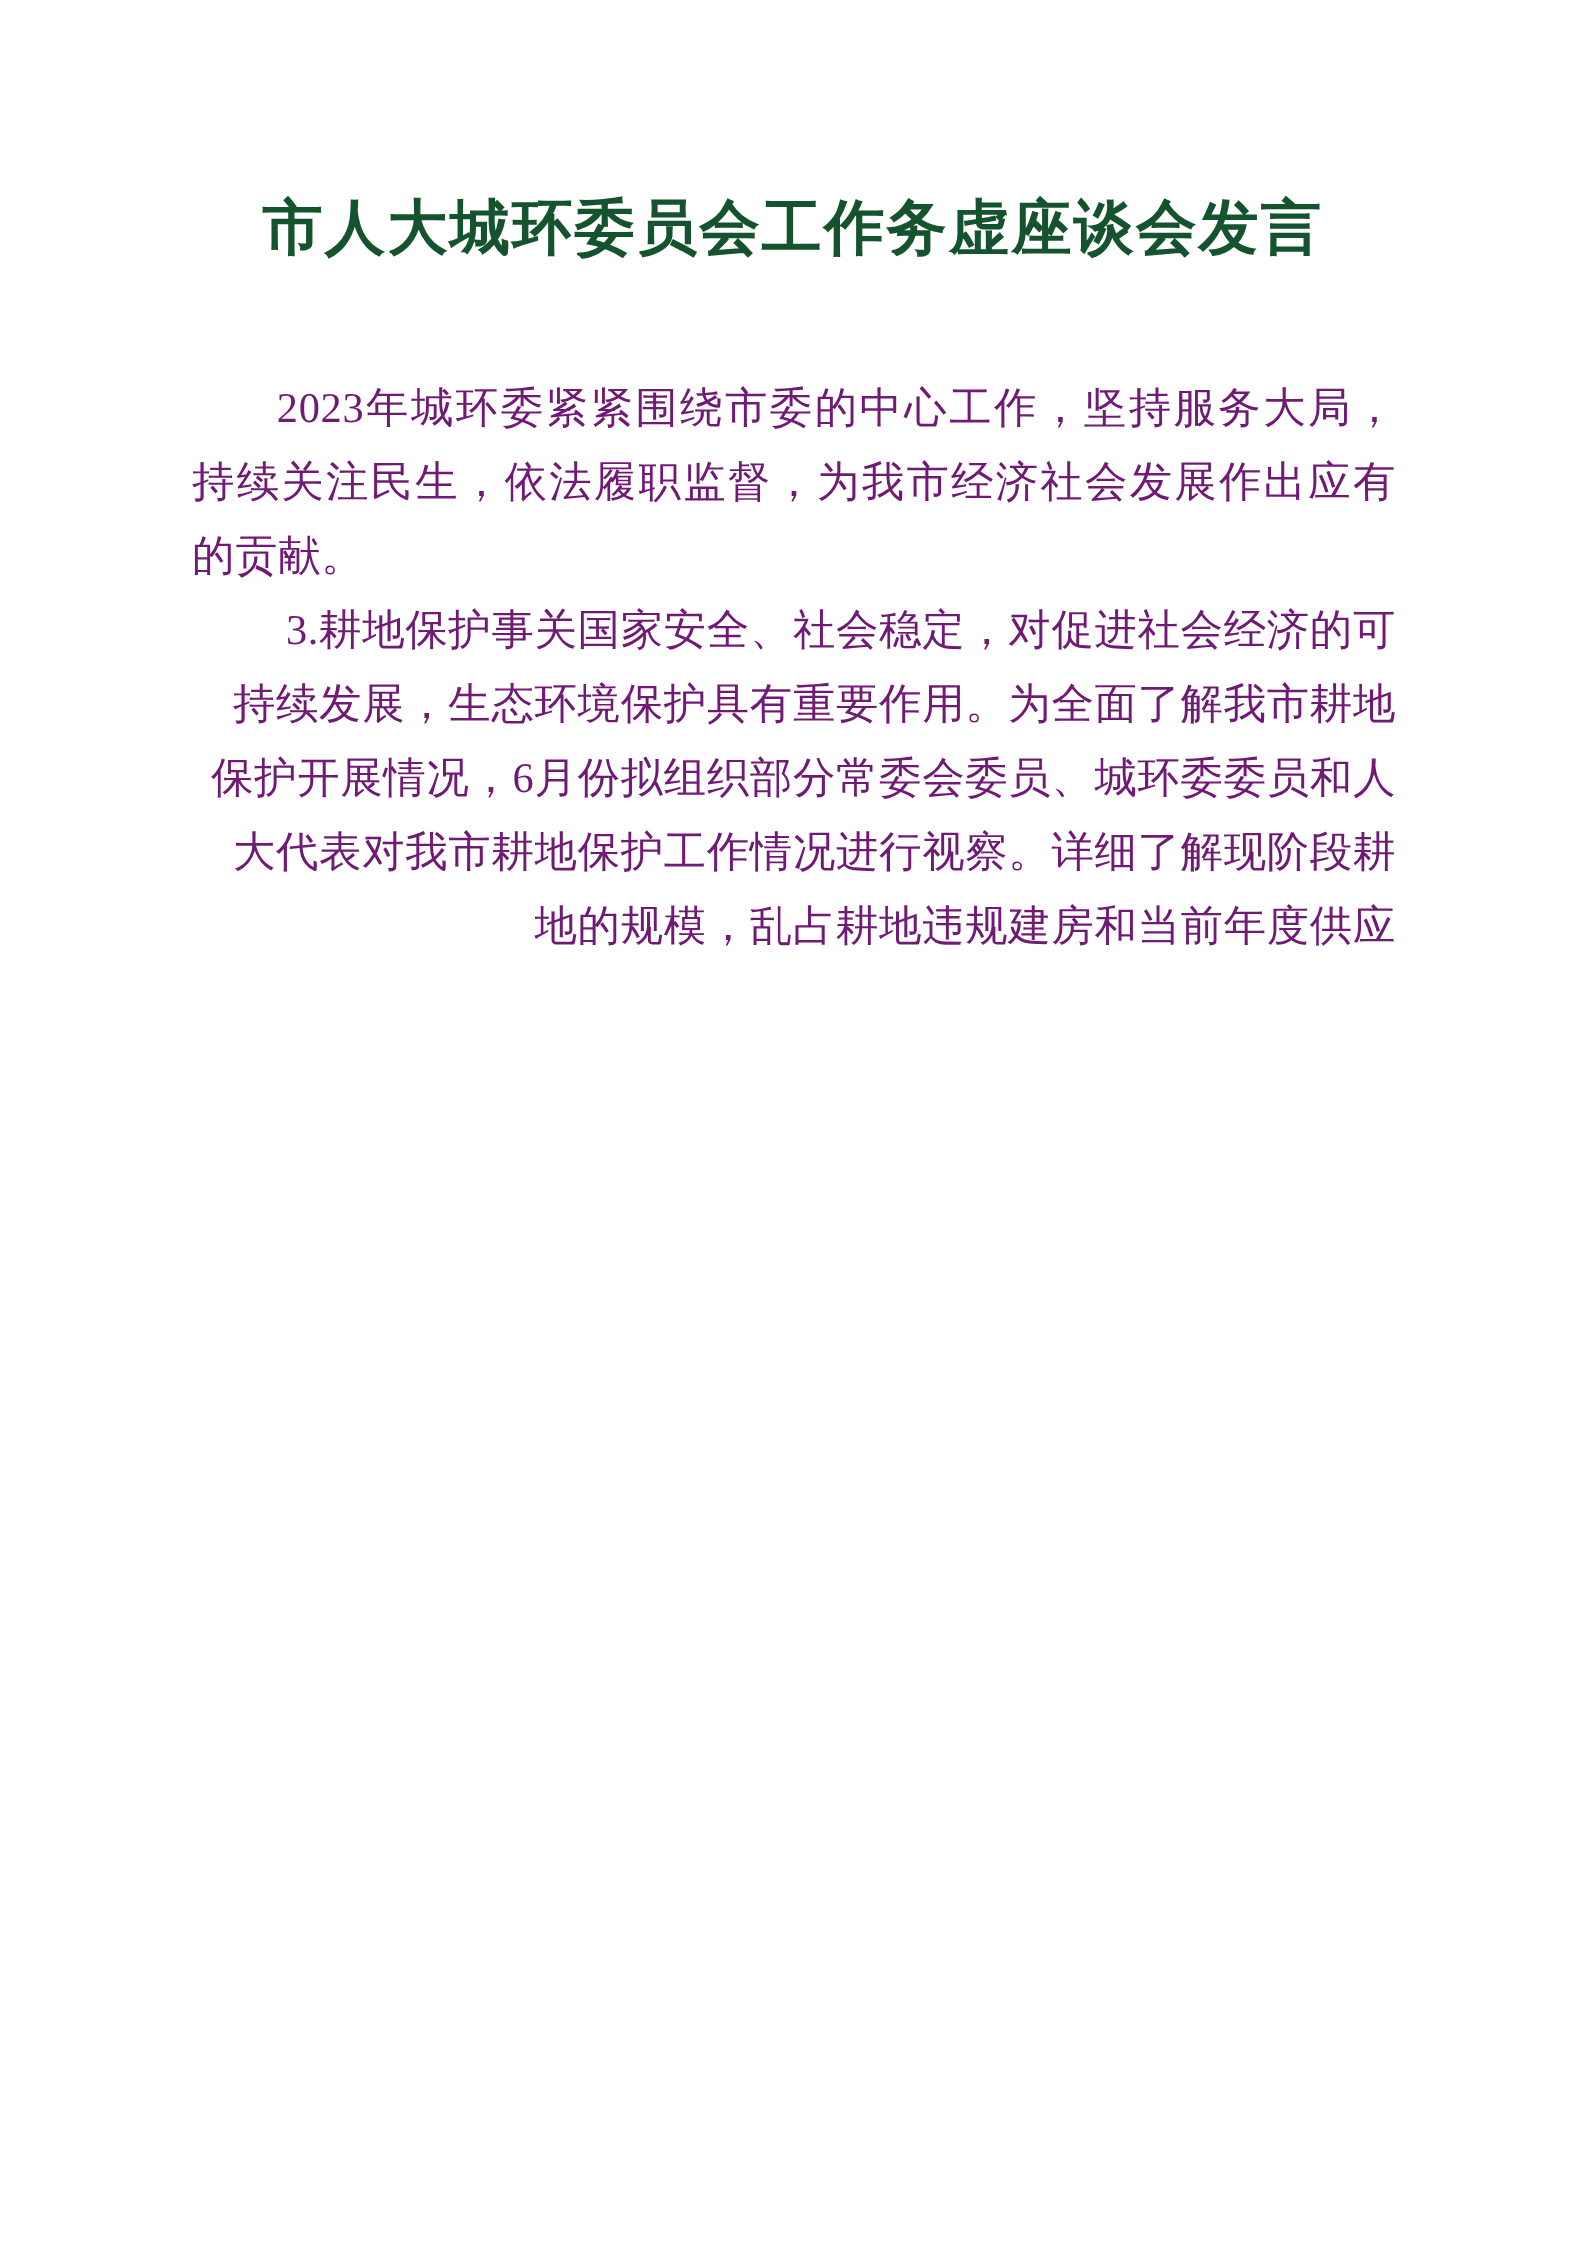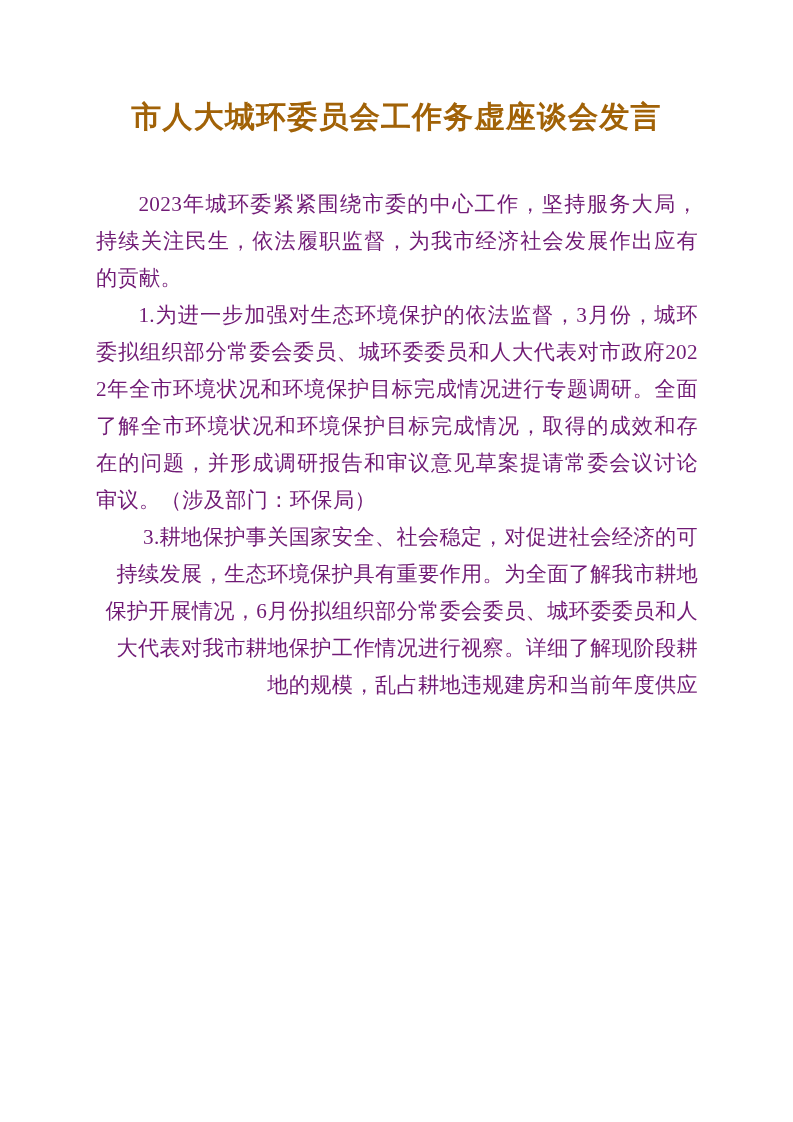--- a/index.html
+++ b/index.html
@@ -14,26 +14,26 @@
     background: #ffffff;
     overflow: hidden;
     box-sizing: border-box;
   }
   .doc-title {
     position: absolute;
     left: 0;
     right: 0;
     top: 97px;
     text-align: center;
-    font-family: Liberation Sans, sans-serif;
+    font-family: Liberation Mono, monospace;
     font-weight: bold;
     font-size: 30px;
     line-height: 40px;
     letter-spacing: 1.2px;
-    color: #a16207;
+    color: #14532d;
     white-space: nowrap;
   }
   .body-block {
     position: absolute;
     left: 96px;
     top: 186px;
     width: 602px;
   }
   .para {
     font-family: "Liberation Serif", "DejaVu Serif", serif;
@@ -51,17 +51,16 @@
 </style>
 </head>
 <body>
 
 <div class="page">
 
   <div class="doc-title">市人大城环委员会工作务虚座谈会发言</div>
 
   <div class="body-block">
     <p class="para">2023年城环委紧紧围绕市委的中心工作，坚持服务大局，持续关注民生，依法履职监督，为我市经济社会发展作出应有的贡献。</p>
-    <p class="para">1.为进一步加强对生态环境保护的依法监督，3月份，城环委拟组织部分常委会委员、城环委委员和人大代表对市政府2022年全市环境状况和环境保护目标完成情况进行专题调研。全面了解全市环境状况和环境保护目标完成情况，取得的成效和存在的问题，并形成调研报告和审议意见草案提请常委会议讨论审议。（涉及部门：环保局）</p>
     <p class="para">3.耕地保护事关国家安全、社会稳定，对促进社会经济的可持续发展，生态环境保护具有重要作用。为全面了解我市耕地保护开展情况，6月份拟组织部分常委会委员、城环委委员和人大代表对我市耕地保护工作情况进行视察。详细了解现阶段耕地的规模，乱占耕地违规建房和当前年度供应</p>
   </div>
 
 </div>
 
 </body></html>

